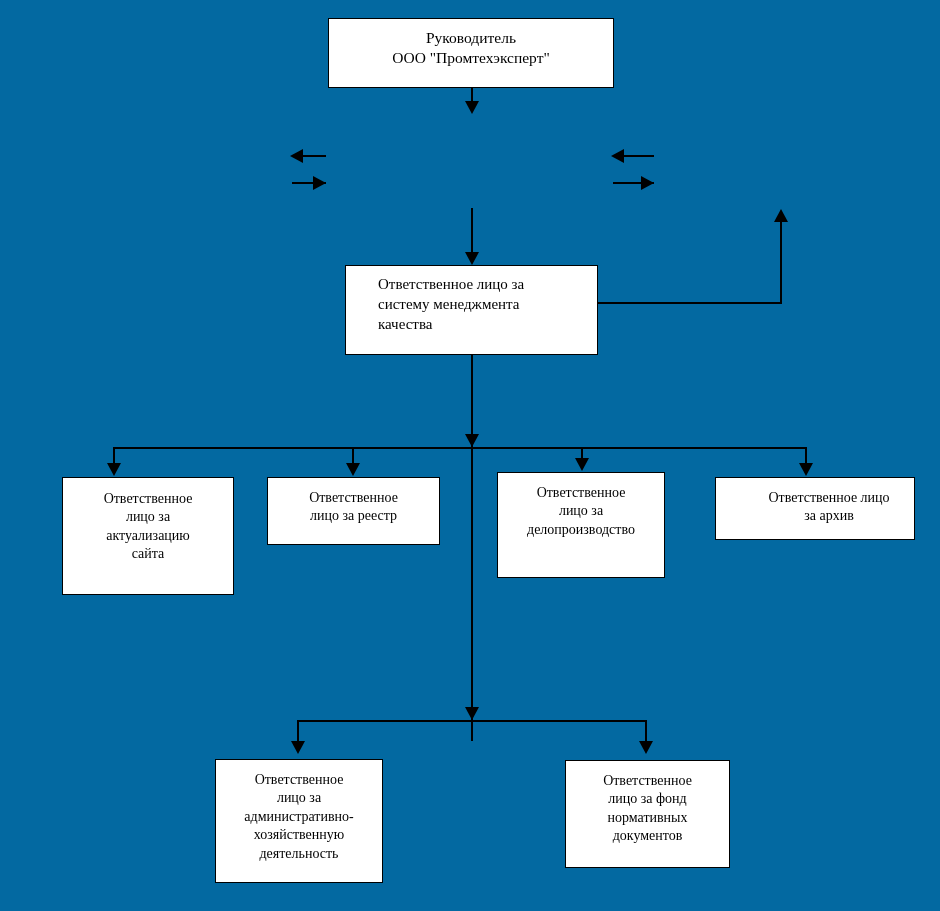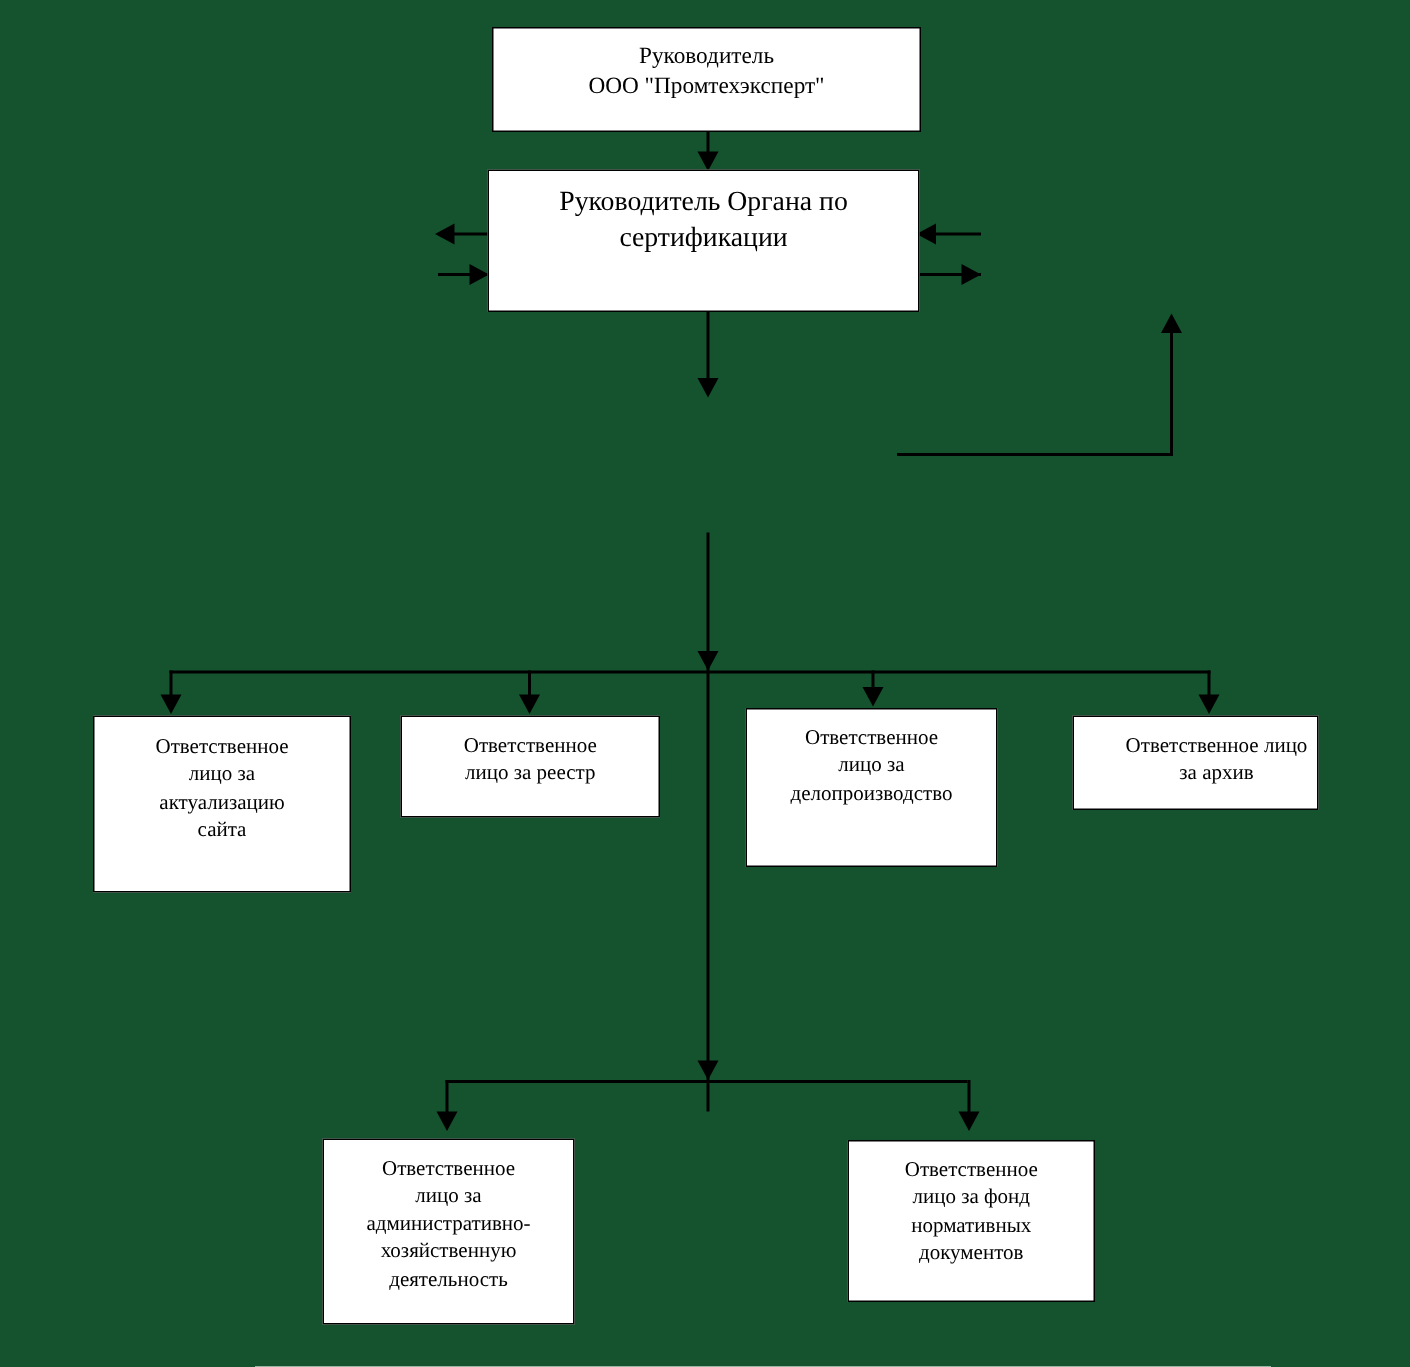--- a/index.html
+++ b/index.html
@@ -4,21 +4,21 @@
 <style>
   html, body {
     margin: 0;
     padding: 0;
     background: #ffffff;
   }
   #canvas {
     position: relative;
     width: 940px;
     height: 911px;
-    background: #14532d;
+    background: #0369a1;
     font-family: "Liberation Serif", "DejaVu Serif", serif;
     overflow: hidden;
   }
   .node {
     position: absolute;
     box-sizing: border-box;
     border: 1.6px solid #000000;
     background: #ffffff;
     color: #000000;
     display: flex;
@@ -51,21 +51,21 @@
 
   #node-site      { left: 62px;  top: 477px; width: 172px; height: 118px; }
   #node-site .label     { font-size: 14px; padding-top: 12px; }
 
   #node-registry  { left: 267px; top: 477px; width: 173px; height: 68px; }
   #node-registry .label { font-size: 14px; padding-top: 11px; }
 
   #node-records   { left: 497px; top: 472px; width: 168px; height: 106px; }
   #node-records .label  { font-size: 14px; padding-top: 11px; }
 
-  #node-archive   { left: 715px; top: 477px; width: 164px; height: 63px; padding-left: 28px; }
+  #node-archive   { left: 715px; top: 477px; width: 200px; height: 63px; padding-left: 28px; }
   #node-archive .label  { font-size: 14px; padding-top: 11px; }
 
   #node-admin     { left: 215px; top: 759px; width: 168px; height: 124px; }
   #node-admin .label    { font-size: 14px; padding-top: 11px; }
 
   #node-docs      { left: 565px; top: 760px; width: 165px; height: 108px; }
   #node-docs .label     { font-size: 14px; padding-top: 11px; }
 
   
   .ln {
@@ -154,27 +154,28 @@
   <div class="arw down" style="left:291px; top:741px;"></div>
 
   <div class="ln v" style="left:645px; top:720px; height:26px;"></div>
   <div class="arw down" style="left:639px; top:741px;"></div>
 
   <div class="node" id="node-top">
     <span class="label">Руководитель
 ООО "Промтехэксперт"</span>
   </div>
 
-  <div class="node" id="node-center">
-    <span class="label">Руководитель Органа по
-сертификации</span>
-  </div>
-
-
-
+
+
+
+  <div class="node" id="node-qms">
+    <span class="label">Ответственное лицо за
+систему менеджмента
+качества</span>
+  </div>
 
   <div class="node" id="node-site">
     <span class="label">Ответственное
 лицо за
 актуализацию
 сайта</span>
   </div>
 
   <div class="node" id="node-registry">
     <span class="label">Ответственное

